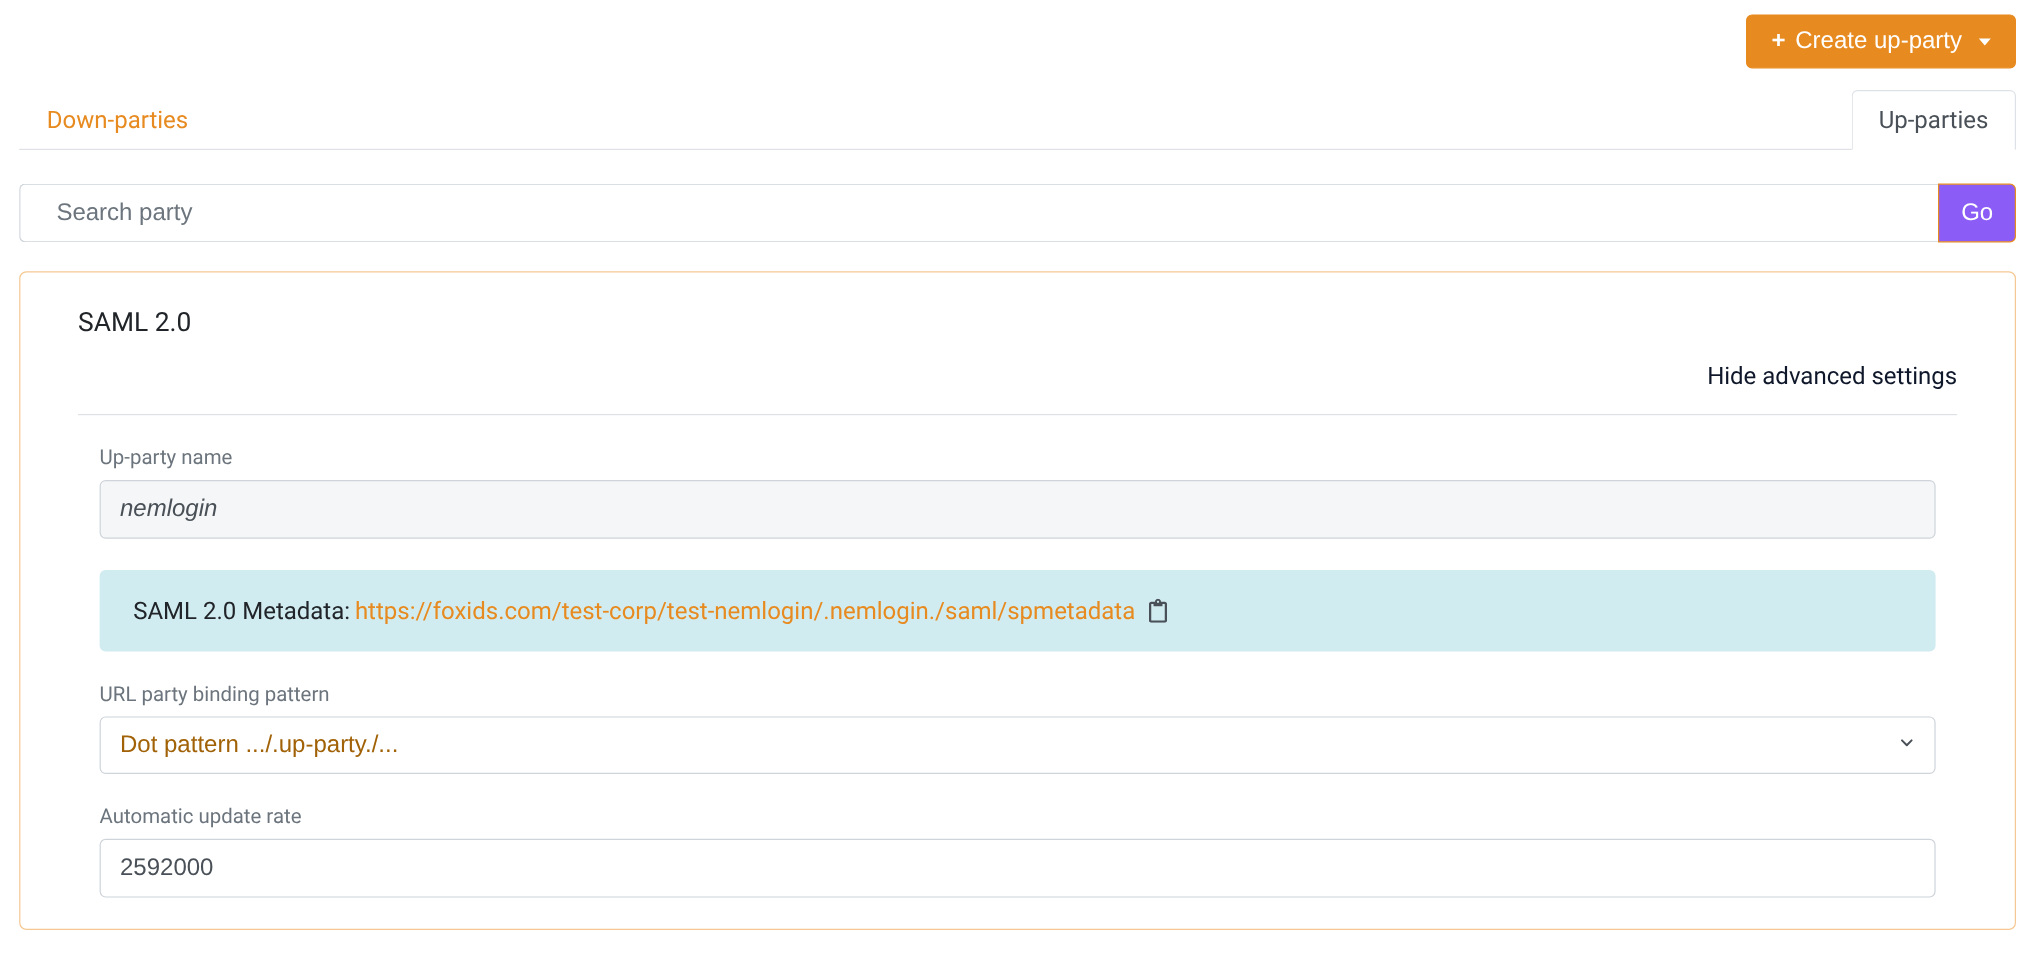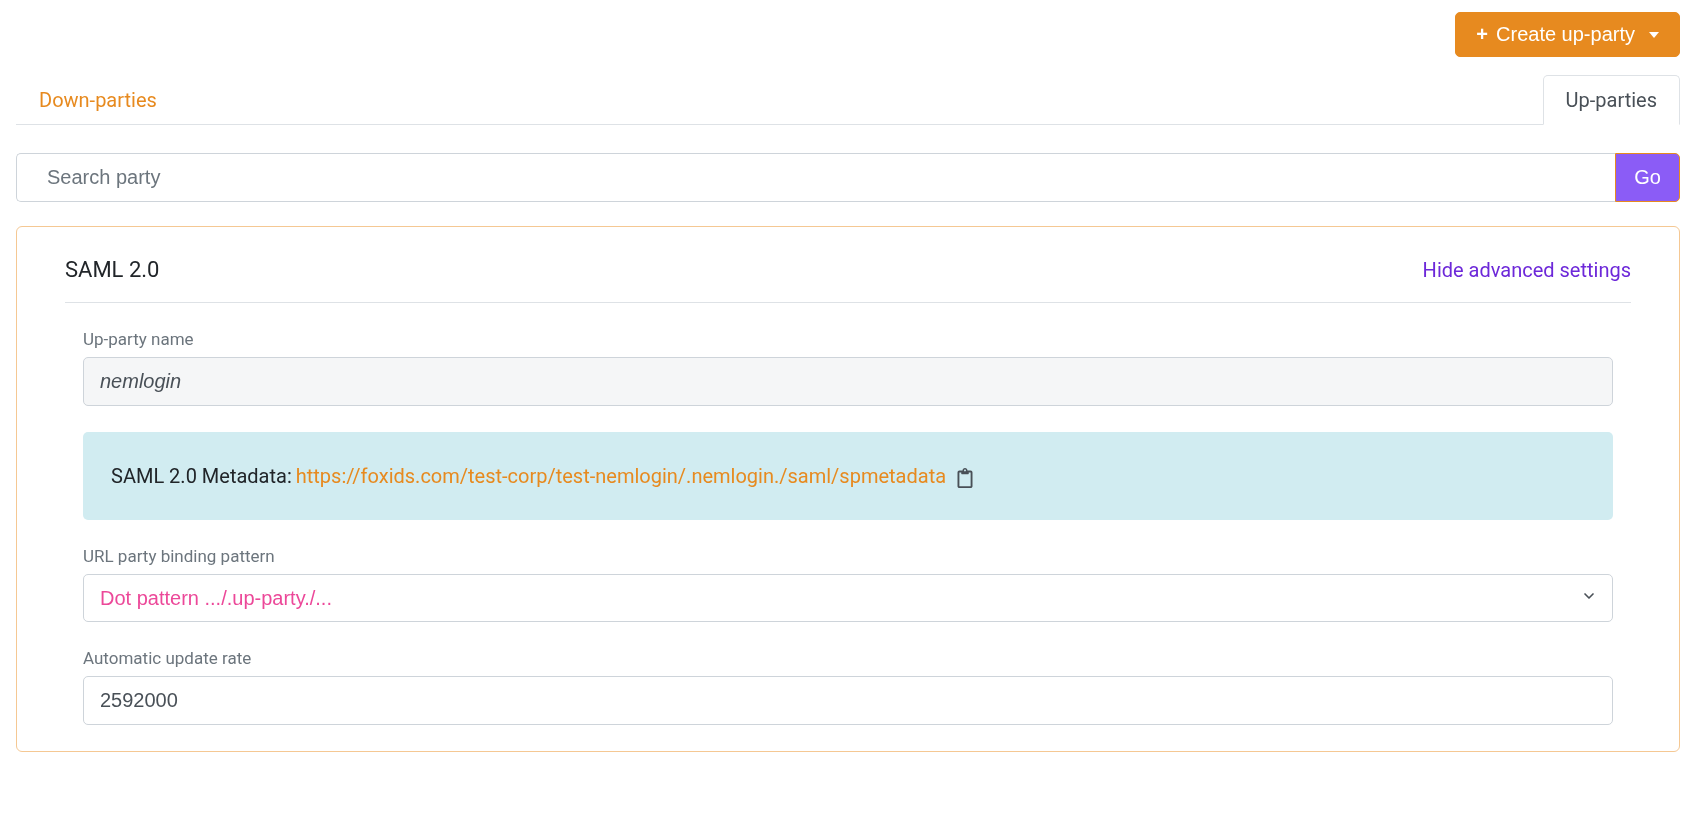--- a/index.html
+++ b/index.html
@@ -93,35 +93,36 @@
     }
     .card {
       border: 1px solid #f5c893;
       border-radius: 6px;
       padding: 30px 48px 0 48px;
       background: #fff;
     }
     .card-header {
       display: flex;
       justify-content: space-between;
-      align-items: center;
+      align-items: flex-start;
       padding-bottom: 20px;
       border-bottom: 1px solid #dee2e6;
       margin-bottom: 26px;
     }
     .card-title {
       font-size: 22px;
       color: #212529;
       font-weight: 400;
     }
     .link {
-      color: #6d28d9;
+      color: #0f172a;
       font-size: 20px;
       cursor: pointer;
       text-decoration: none;
+      margin-top: 44px;
     }
     .form-group {
       margin-bottom: 26px;
       padding: 0 18px;
     }
     .form-label {
       display: block;
       font-size: 17px;
       color: #6c757d;
       margin-bottom: 8px;
@@ -138,21 +139,21 @@
     .form-control.readonly {
       background: #f5f6f7;
       font-style: italic;
     }
     .form-select {
       width: 100%;
       padding: 12px 40px 12px 16px;
       font-size: 20px;
       border: 1px solid #ced4da;
       border-radius: 5px;
-      color: #ec4899;
+      color: #a16207;
       background: #fff;
       appearance: none;
       position: relative;
     }
     .select-wrapper {
       position: relative;
     }
     .select-caret {
       position: absolute;
       right: 16px;
@@ -161,26 +162,26 @@
       pointer-events: none;
     }
     .select-caret svg {
       width: 16px;
       height: 16px;
       stroke: #495057;
     }
     .info-box {
       background: #d1ecf1;
       border-radius: 5px;
-      padding: 32px 28px;
+      padding: 22px 28px;
       margin: 0 18px 26px 18px;
       font-size: 20px;
       color: #0c5460;
       display: flex;
-      align-items: flex-end;
+      align-items: center;
       flex-wrap: wrap;
       gap: 4px;
     }
     .info-box .label {
       color: #212529;
     }
     .info-box .url-link {
       color: #e78a1f;
     }
     .clipboard-icon {

